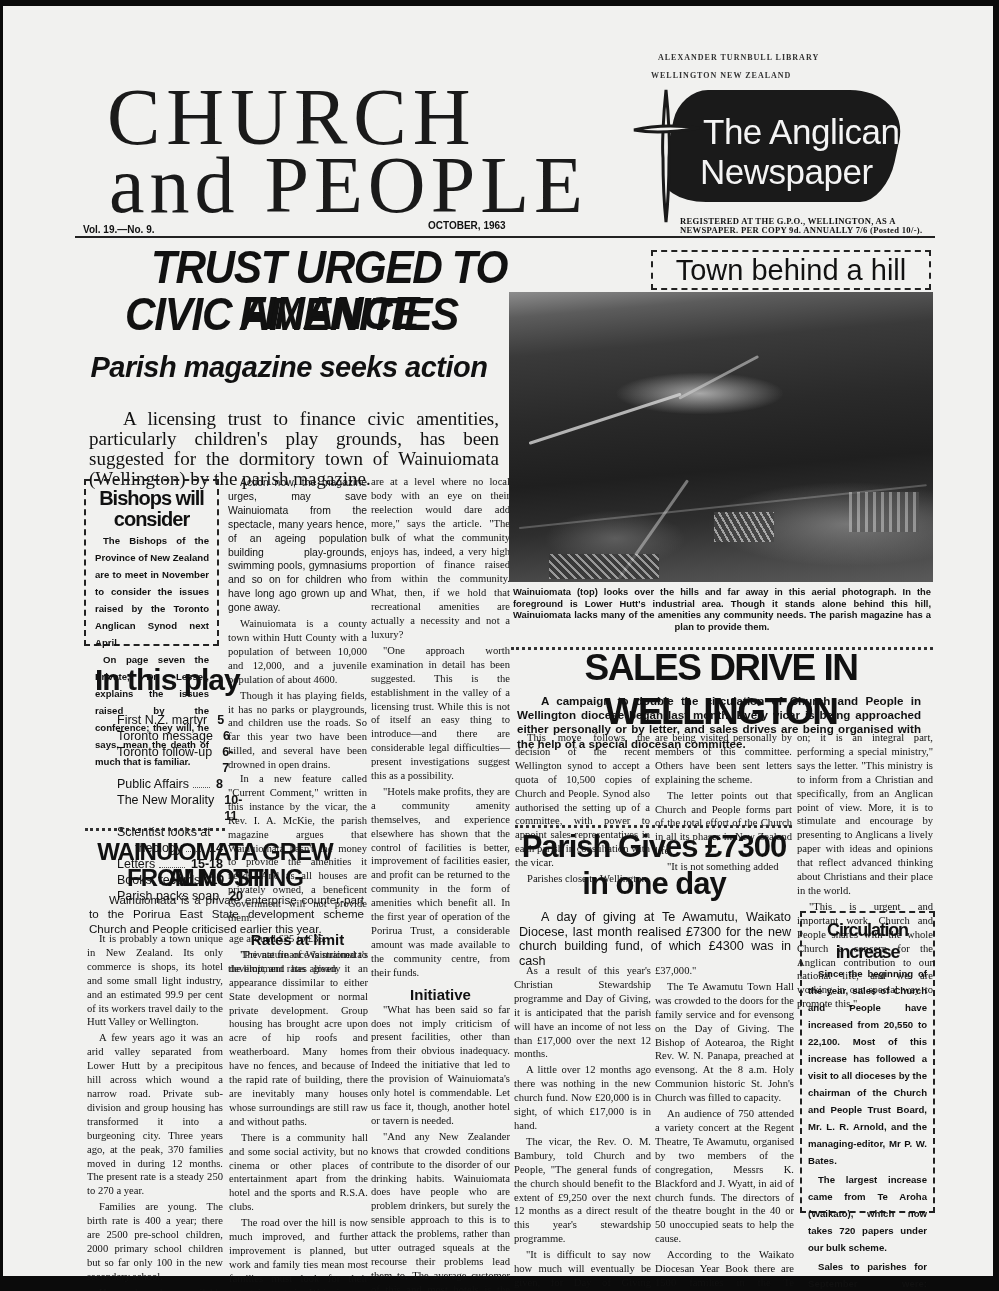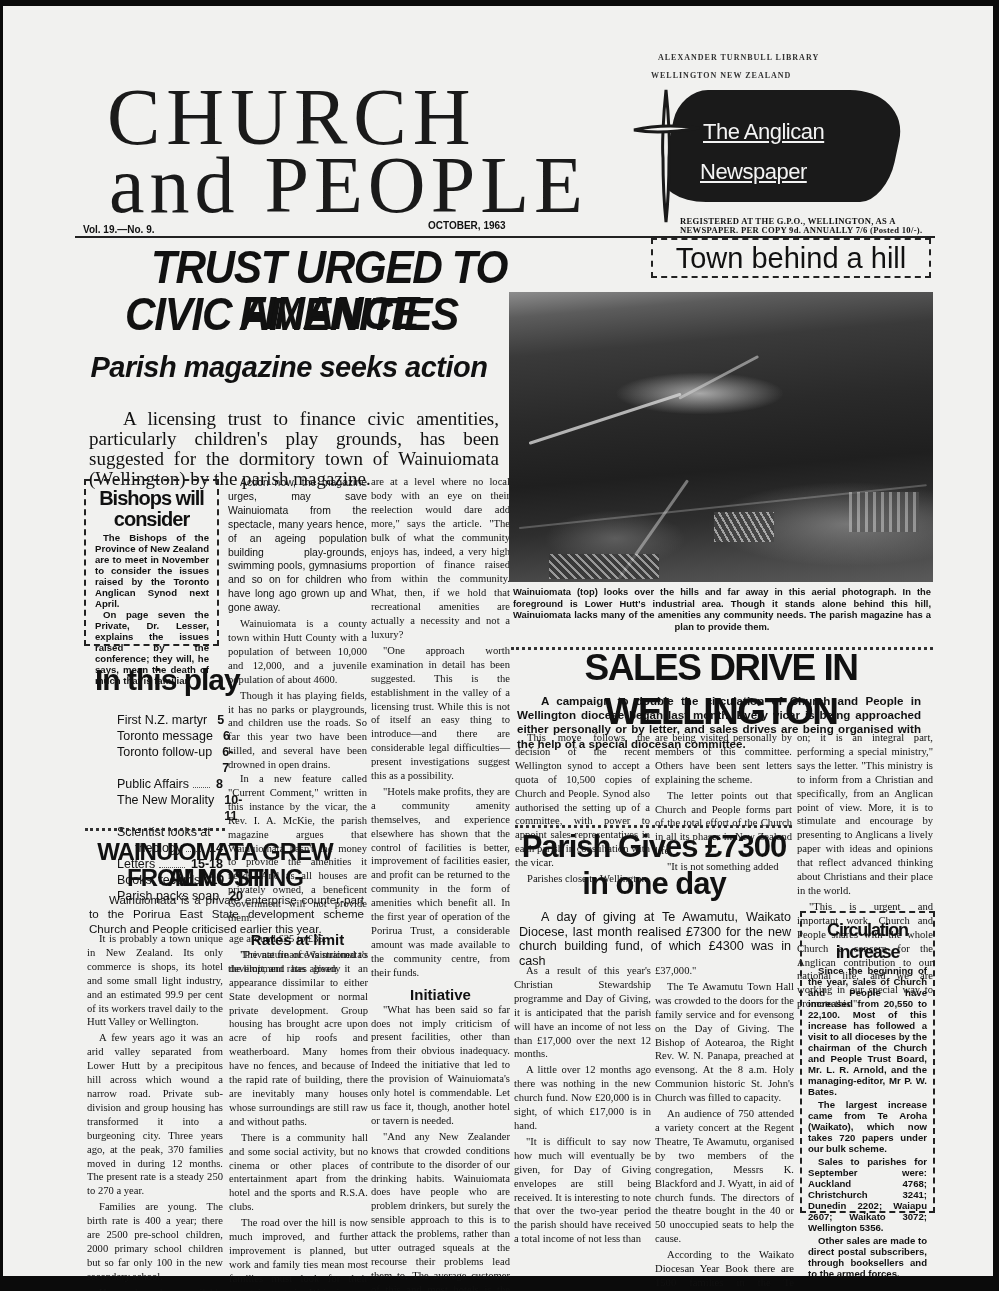--- a/index.html
+++ b/index.html
@@ -18,42 +18,42 @@
   .dashbox { position: absolute; border: 2px dashed #222; }
 
   
   .mast-title { font-family: "Liberation Serif", serif; font-size: 80px; line-height: 70px; letter-spacing: 6px; color: #1a1a1a; }
   .mast-and { font-family: "Liberation Serif", serif; font-size: 80px; line-height: 70px; letter-spacing: 5px; color: #1a1a1a; }
   .library-stamp { font-family: "Liberation Serif", serif; font-size: 8px; font-weight: bold; letter-spacing: 1px; color: #333; }
   .logo-blob {
     background: #1a1a1a; border-radius: 28px 60px 26px 50px / 30px 50px 40px 30px;
     transform: skewX(-12deg);
   }
-  .logo-text { font-family: "Liberation Sans", sans-serif; color: #f4f4f4; font-size: 22px; line-height: 39px; letter-spacing: -0.5px; text-decoration: underline; }
+  .logo-text { font-family: "Liberation Sans", sans-serif; color: #f4f4f4; font-size: 35px; line-height: 39px; letter-spacing: -0.5px; }
   .issue-line { font-family: "Liberation Sans", sans-serif; font-weight: bold; font-size: 10px; }
   .reg-line { font-family: "Liberation Serif", serif; font-weight: bold; font-size: 8.6px; line-height: 9px; letter-spacing: 0.3px; }
 
   
   .h-trust { font-family: "Liberation Sans", sans-serif; font-weight: bold; font-style: italic; font-size: 46px; line-height: 46px; letter-spacing: -1.5px; text-align: center; transform: scaleX(0.92); transform-origin: center top; }
   .h-parish { font-family: "Liberation Sans", sans-serif; font-weight: bold; font-style: italic; font-size: 29px; text-align: center; letter-spacing: -0.5px; }
   .lede { font-family: "Liberation Serif", serif; font-size: 19px; line-height: 20px; text-align: justify; }
   .town-title { font-family: "Liberation Sans", sans-serif; font-size: 29px; line-height: 36px; text-align: center; }
 
   .photo {
     background:
       radial-gradient(ellipse 120px 30px at 45% 35%, rgba(210,210,210,0.75), rgba(0,0,0,0) 70%),
       radial-gradient(ellipse 200px 60px at 80% 80%, rgba(170,170,170,0.55), rgba(0,0,0,0) 70%),
       radial-gradient(ellipse 100px 40px at 25% 85%, rgba(120,120,120,0.6), rgba(0,0,0,0) 70%),
       linear-gradient(175deg, #8d8d8d 0%, #5c5c5c 8%, #3a3a3a 20%, #2a2a2a 40%, #1f1f1f 60%, #2e2e2e 75%, #4a4a4a 90%, #5a5a5a 100%);
   }
   .photo-road { position:absolute; height: 3px; background: rgba(215,215,215,0.8); border-radius: 2px; transform-origin: left center; }
   .caption { font-family: "Liberation Sans", sans-serif; font-weight: bold; font-size: 9.4px; line-height: 11.5px; text-align: justify; text-align-last: center; }
 
   .box-head { font-family: "Liberation Sans", sans-serif; font-weight: bold; font-size: 22px; line-height: 23px; text-align: center; letter-spacing: -1px; }
-  .box-body-b { font-family: "Liberation Sans", sans-serif; font-weight: bold; font-size: 9.6px; line-height: 11px; text-align: justify; }
+  .box-body-b { font-family: "Liberation Sans", sans-serif; font-weight: bold; font-size: 9.6px; line-height: 17px; text-align: justify; }
   .in-issue-head { font-family: "Liberation Sans", sans-serif; font-weight: bold; font-size: 30px; letter-spacing: -1px; }
   .toc-row { display: flex; font-family: "Liberation Sans", sans-serif; font-size: 12.5px; line-height: 16px; margin-left: 34px; }
   .toc-row .lbl { white-space: nowrap; }
   .toc-row .dots { flex: 1; border-bottom: 1px dotted #555; margin: 0 6px 4px 4px; }
   .toc-row .pg { font-weight: bold; }
 
   .subhead { font-family: "Liberation Sans", sans-serif; font-weight: bold; font-size: 15px; text-align: center; }
   .h-big { font-family: "Liberation Sans", sans-serif; font-weight: bold; text-align: center; letter-spacing: -1px; }
   .intro-sans { font-family: "Liberation Sans", sans-serif; font-size: 11.8px; line-height: 14px; text-align: justify; }
   .intro-sans-b { font-family: "Liberation Sans", sans-serif; font-weight: bold; font-size: 11.8px; line-height: 14.2px; text-align: justify; }
@@ -183,21 +183,21 @@
     <p class="serifbody p">Houses have been available for a deposit as low as £10, and may now be bought for as little as £50 down. This means that many families face high mortgage-payments. Rates aver-</p>
   </div>
   <div class="abs" style="left:226px;top:926px;width:139px;">
     <p class="serifbody" style="margin-bottom:2px;">age around £25 to £35.</p>
     <p class="serifbody p">The nature of Wainuiomata's development has given it an appearance dissimilar to either State development or normal private development. Group housing has brought acre upon acre of hip roofs and weatherboard. Many homes have no fences, and because of the rapid rate of building, there are inevitably many houses whose surroundings are still raw and without paths.</p>
     <p class="serifbody p">There is a community hall and some social activity, but no cinema or other places of entertainment apart from the hotel and the sports and R.S.A. clubs.</p>
     <p class="serifbody p">The road over the hill is now much improved, and further improvement is planned, but work and family ties mean most families must look for their entertainment in Wainuiomata. Television is a boon to those who can afford it.</p>
 
   </div>
 
-  <div class="dashbox" style="left:648px;top:232px;width:280px;height:40px;">
+  <div class="dashbox" style="left:648px;top:244px;width:280px;height:40px;">
     <div class="town-title">Town behind a hill</div>
   </div>
   <div class="abs photo" style="left:506px;top:286px;width:424px;height:290px;" title="Aerial photograph of Wainuiomata valley behind hills, with Lower Hutt industrial area in foreground">
     <div class="photo-road" style="left:20px;top:150px;width:160px;transform:rotate(-18deg);"></div>
     <div class="photo-road" style="left:170px;top:105px;width:90px;transform:rotate(-28deg);opacity:0.7;"></div>
     <div class="photo-road" style="left:110px;top:285px;width:120px;transform:rotate(-55deg);opacity:0.6;"></div>
     <div class="photo-road" style="left:10px;top:235px;width:410px;transform:rotate(-6deg);opacity:0.35;height:2px;"></div>
     <div class="abs" style="left:205px;top:220px;width:60px;height:30px;background:repeating-linear-gradient(60deg,#ccc 0 2px,#444 2px 6px);opacity:0.7;"></div>
     <div class="abs" style="left:340px;top:200px;width:70px;height:40px;background:repeating-linear-gradient(90deg,#bbb 0 3px,#555 3px 8px);opacity:0.6;"></div>
     <div class="abs" style="left:40px;top:262px;width:110px;height:25px;background:repeating-linear-gradient(45deg,#d0d0d0 0 2px,#333 2px 6px);opacity:0.6;"></div>
@@ -223,20 +223,21 @@
   </div>
 
   <div class="dotrule" style="left:512px;top:819px;width:277px;"></div>
   <div class="abs h-big" style="left:506px;top:823px;width:290px;font-size:31px;line-height:36px;">Parish Gives £7300</div>
   <div class="abs h-big" style="left:506px;top:860px;width:290px;font-size:31px;line-height:36px;">in one day</div>
   <div class="abs intro-sans" style="left:516px;top:904px;width:272px;font-size:12.6px;line-height:14.6px;text-indent:22px;">A day of giving at Te Awamutu, Waikato Diocese, last month realised £7300 for the new church building fund, of which £4300 was in cash</div>
 
   <div class="abs" style="left:511px;top:958px;width:137px;">
     <p class="serifbody p">As a result of this year's Christian Stewardship programme and Day of Giving, it is anticipated that the parish will have an income of not less than £17,000 over the next 12 months.</p>
     <p class="serifbody p">A little over 12 months ago there was nothing in the new church fund. Now £20,000 is in sight, of which £17,000 is in hand.</p>
+    <p class="serifbody p">The vicar, the Rev. O. M. Bambury, told Church and People, "The general funds of the church should benefit to the extent of £9,250 over the next 12 months as a direct result of this year's stewardship programme.</p>
     <p class="serifbody p">"It is difficult to say now how much will eventually be given, for Day of Giving envelopes are still being received. It is interesting to note that over the two-year period the parish should have received a total income of not less than</p>
   </div>
   <div class="abs" style="left:652px;top:958px;width:139px;">
     <p class="serifbody" style="margin-bottom:2px;">£37,000."</p>
     <p class="serifbody p">The Te Awamutu Town Hall was crowded to the doors for the family service and for evensong on the Day of Giving. The Bishop of Aotearoa, the Right Rev. W. N. Panapa, preached at evensong. At the 8 a.m. Holy Communion historic St. John's Church was filled to capacity.</p>
     <p class="serifbody p">An audience of 750 attended a variety concert at the Regent Theatre, Te Awamutu, organised by two members of the congregation, Messrs K. Blackford and J. Wyatt, in aid of church funds. The directors of the theatre bought in the 40 or 50 unoccupied seats to help the cause.</p>
     <p class="serifbody p">According to the Waikato Diocesan Year Book there are 1500 families in the Te Awamutu parish. With a total income of £37,000 for the two years, this works out at just under £25 per family.</p>
   </div>
 
   <div class="dashbox" style="left:797px;top:905px;width:135px;height:302px;">

